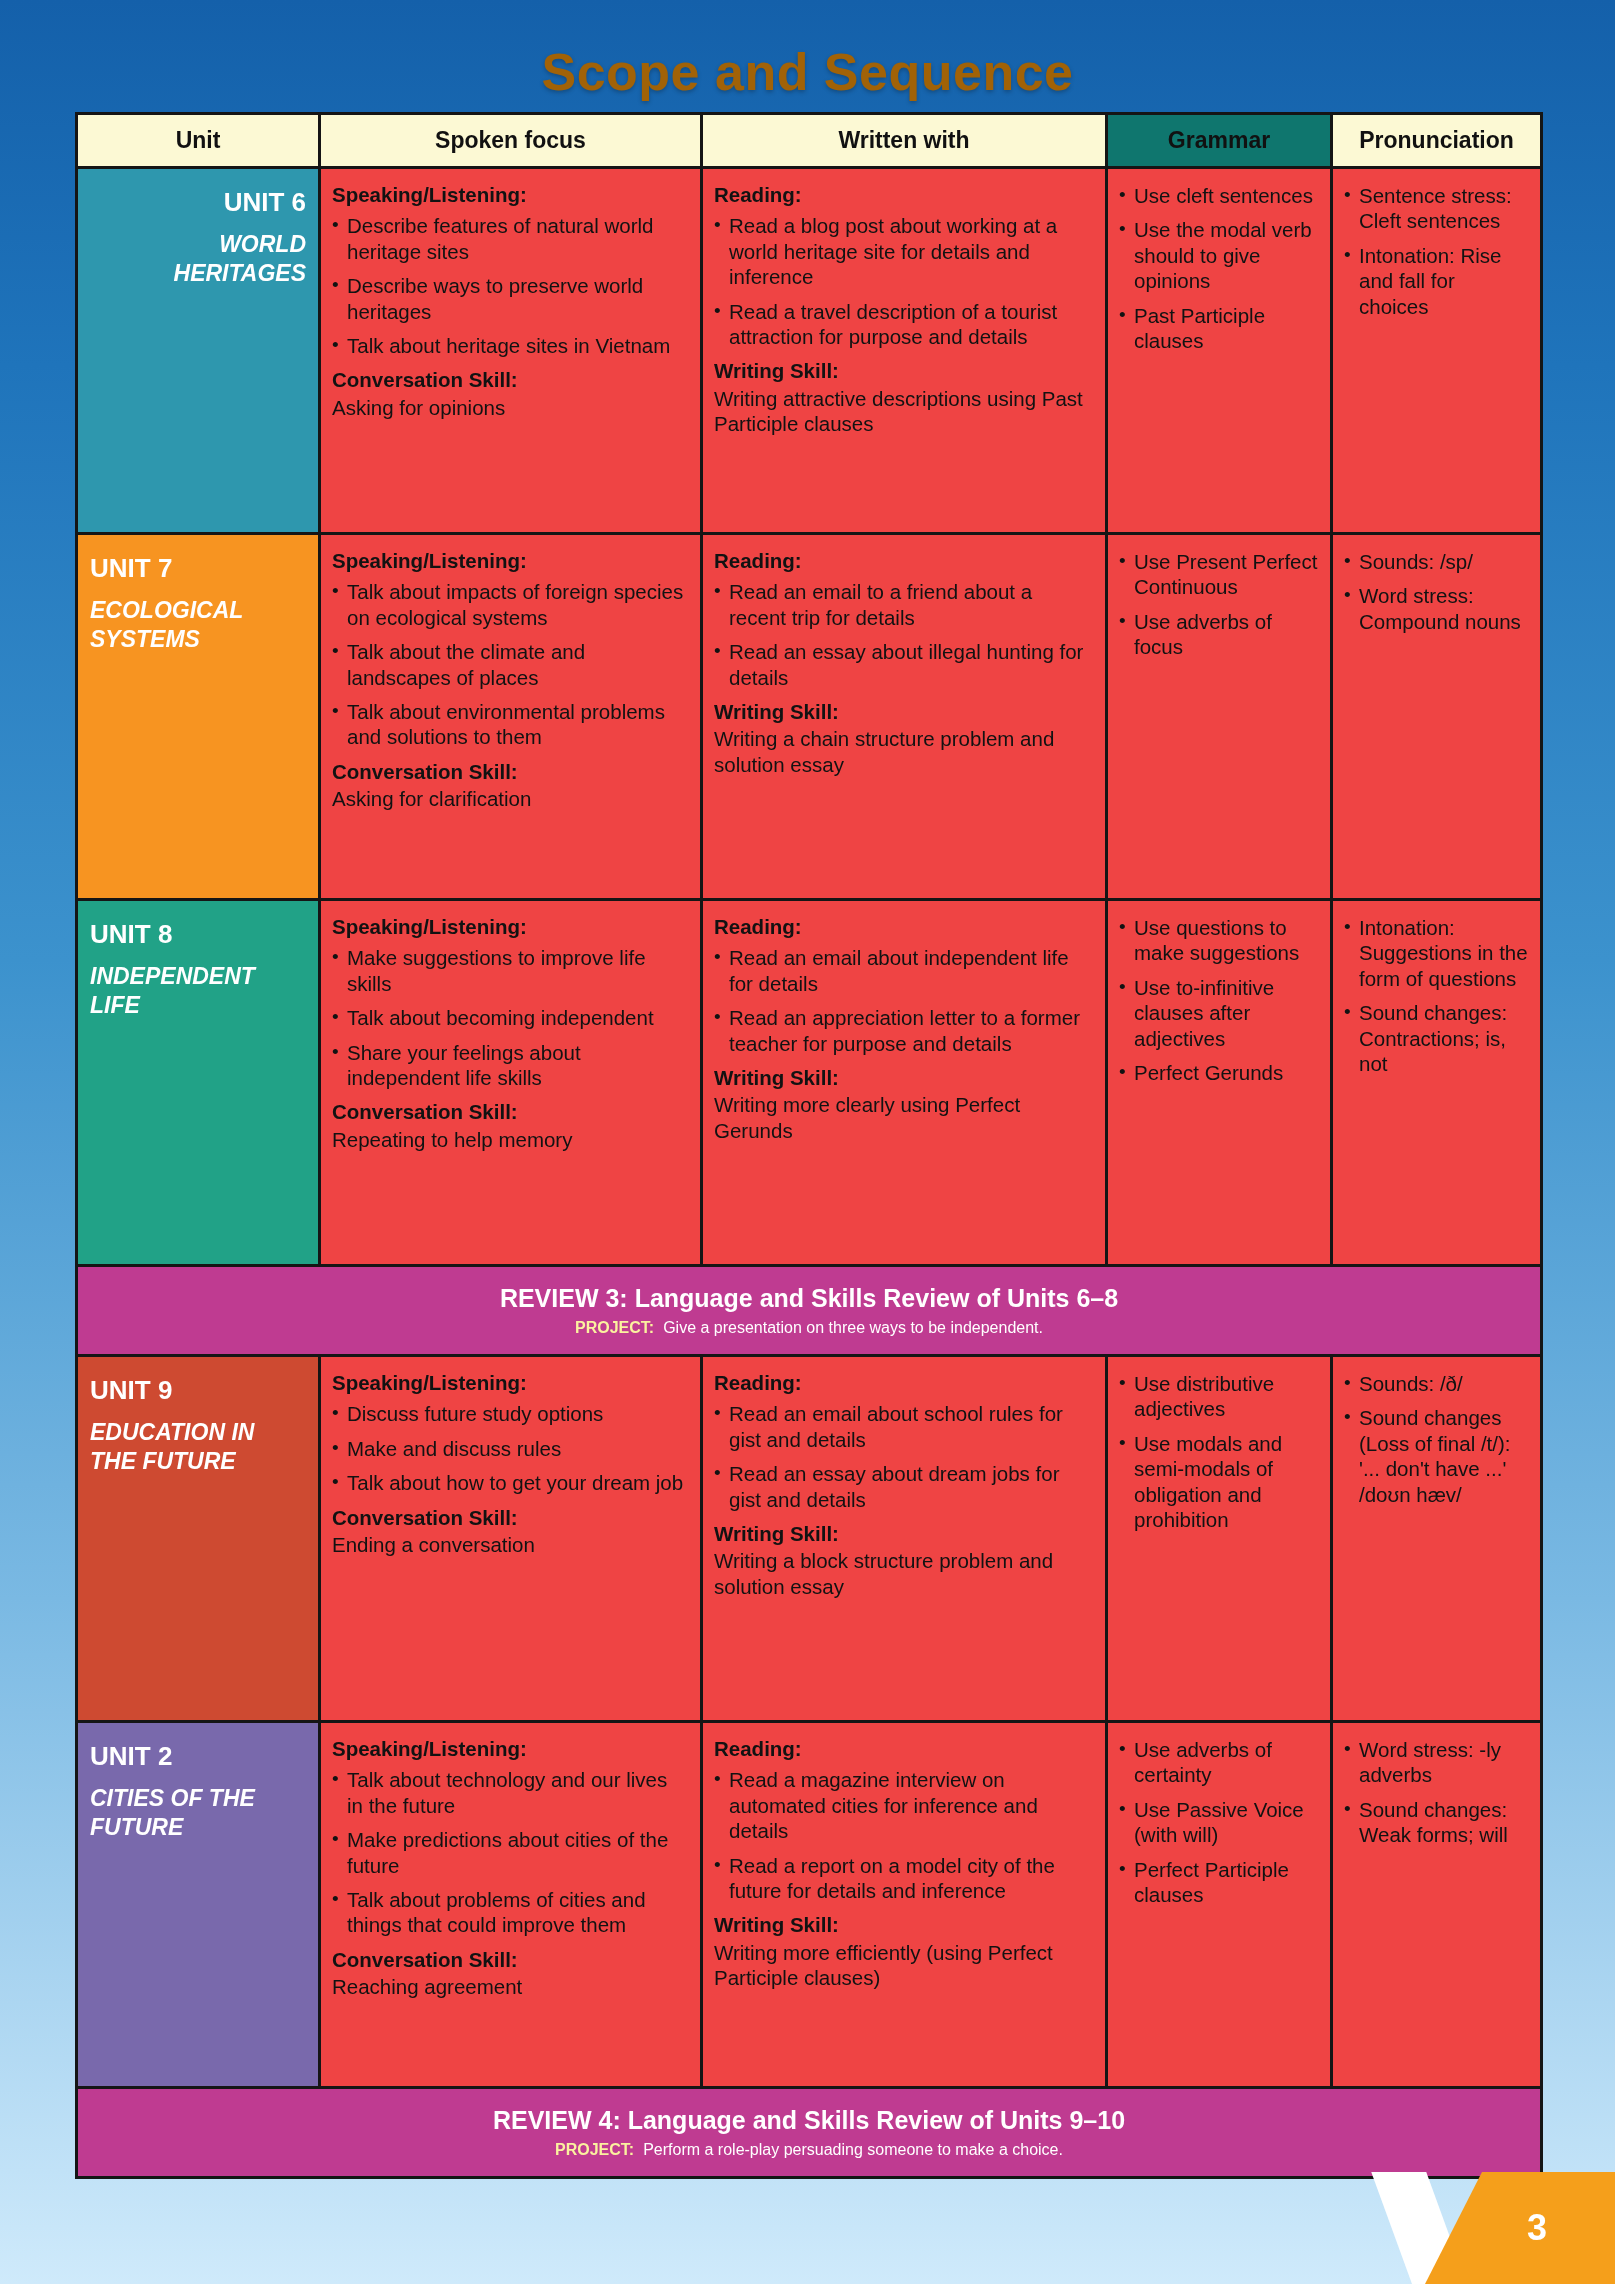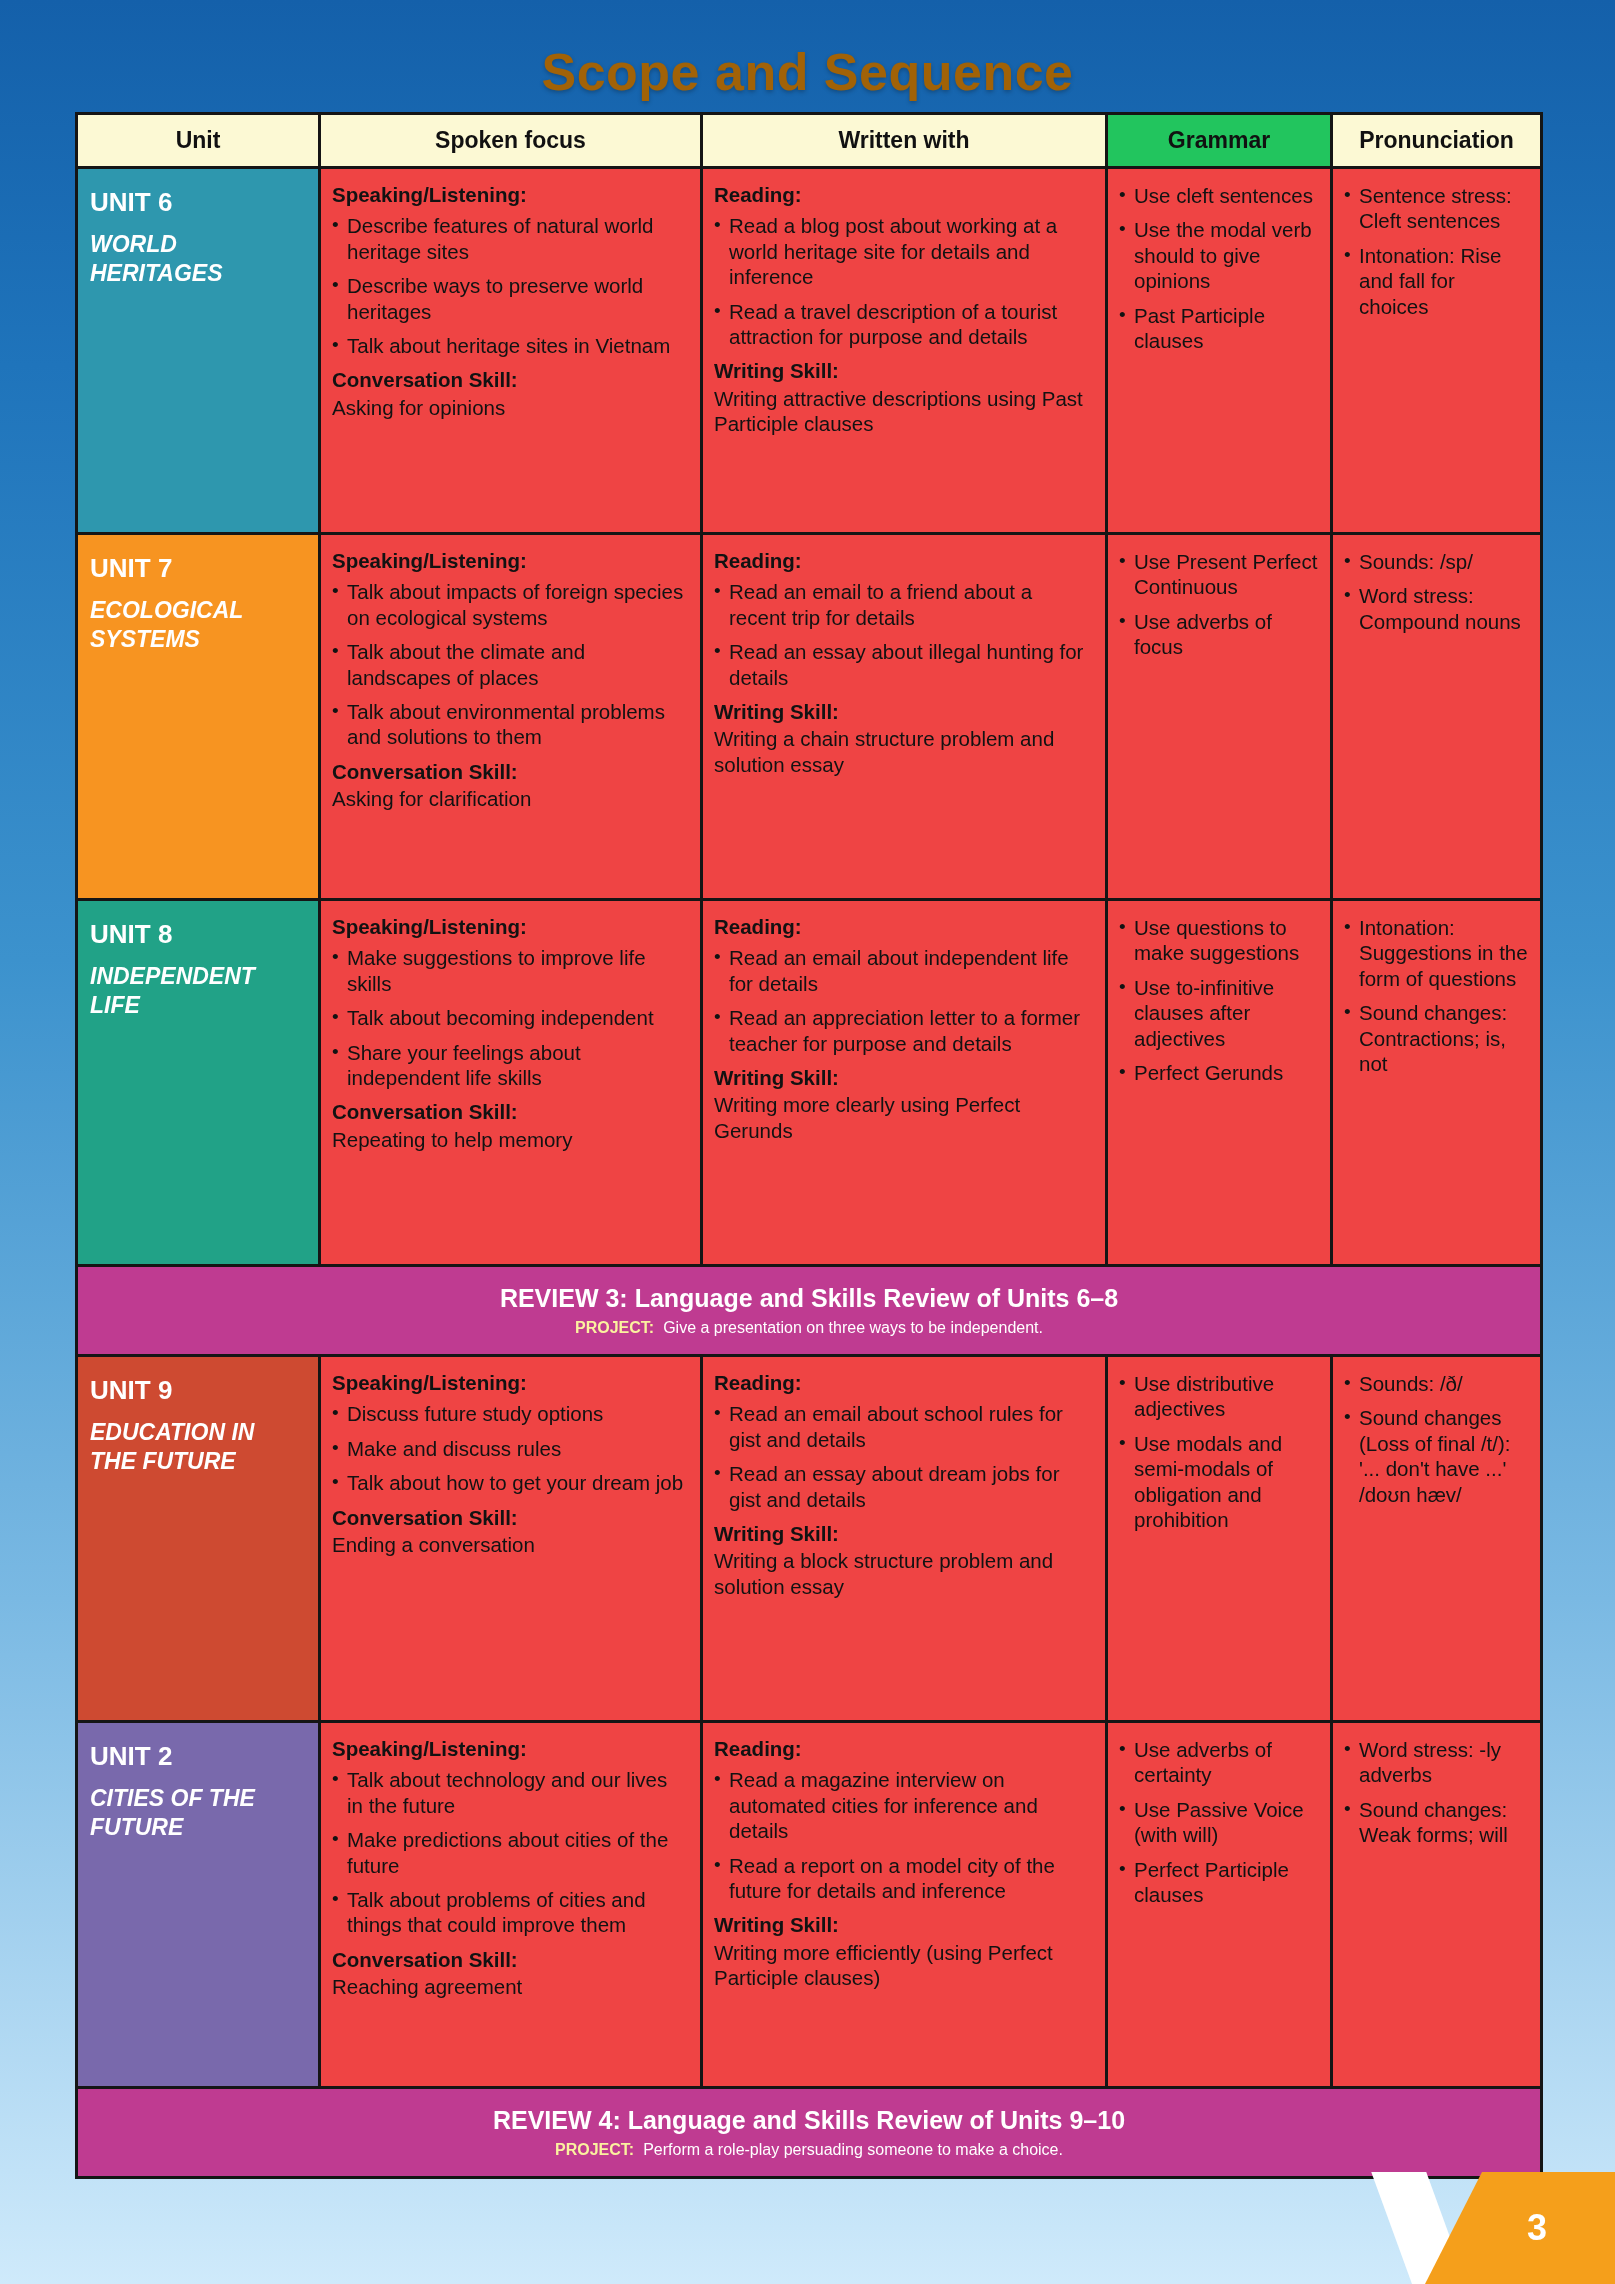--- a/index.html
+++ b/index.html
@@ -60,28 +60,28 @@
       <col style="width:382px">
       <col style="width:405px">
       <col style="width:225px">
       <col style="width:210px">
   </colgroup>
   <thead>
     <tr>
       <th style="background-color: rgb(252, 249, 212);">Unit</th>
       <th style="background-color: rgb(252, 249, 212);">Spoken focus</th>
       <th style="background-color: rgb(252, 249, 212);">Written with</th>
-      <th style="background-color: #22c55e;">Grammar</th>
+      <th style="background-color: #0f766e;">Grammar</th>
       <th style="background-color: rgb(252, 249, 212);">Pronunciation</th>
     </tr>
   </thead>
   <tbody>
 
     <tr class="unit-row">
-      <td class="unit-cell" style="background-color: rgb(46, 151, 174);">
+      <td class="unit-cell" style="background-color: rgb(46, 151, 174); text-align: right;">
         <div class="unit-label">UNIT 6</div>
         <div class="unit-name">WORLD HERITAGES</div>
       </td>
       <td class="cell">
         <div class="h">Speaking/Listening:</div>
         <div class="bullet">
             <span class="dot">•</span>
             <span>Describe features of natural world heritage sites</span>
           </div>
         <div class="bullet">

